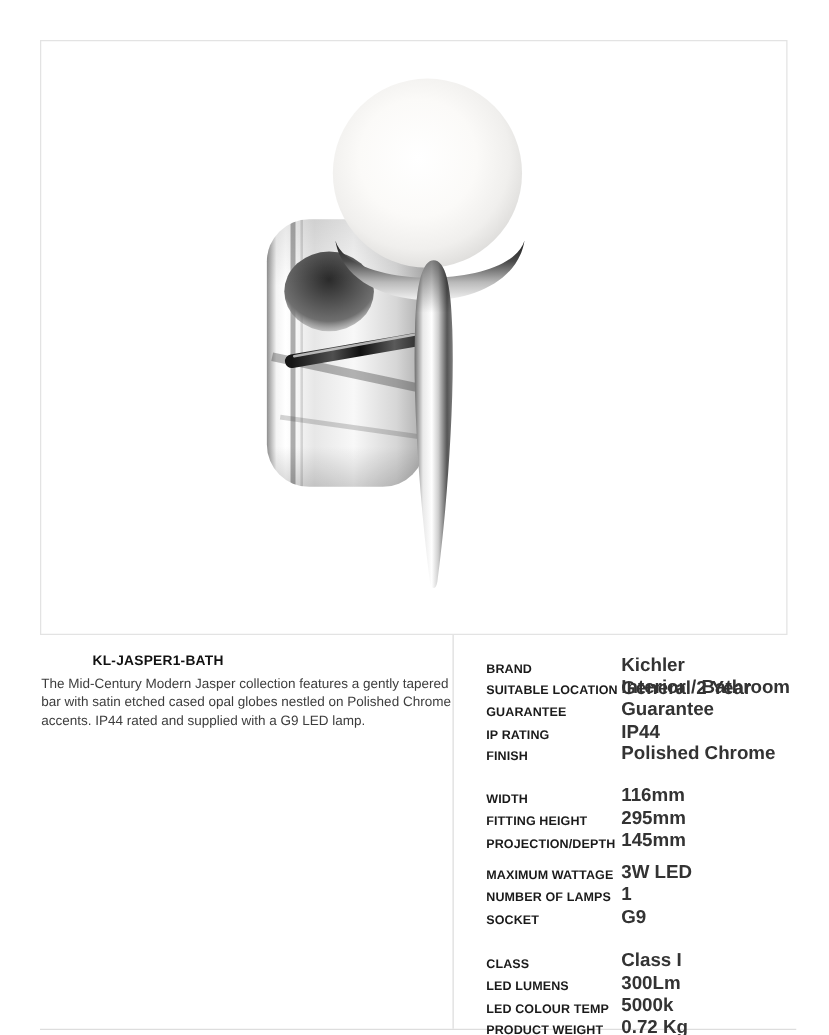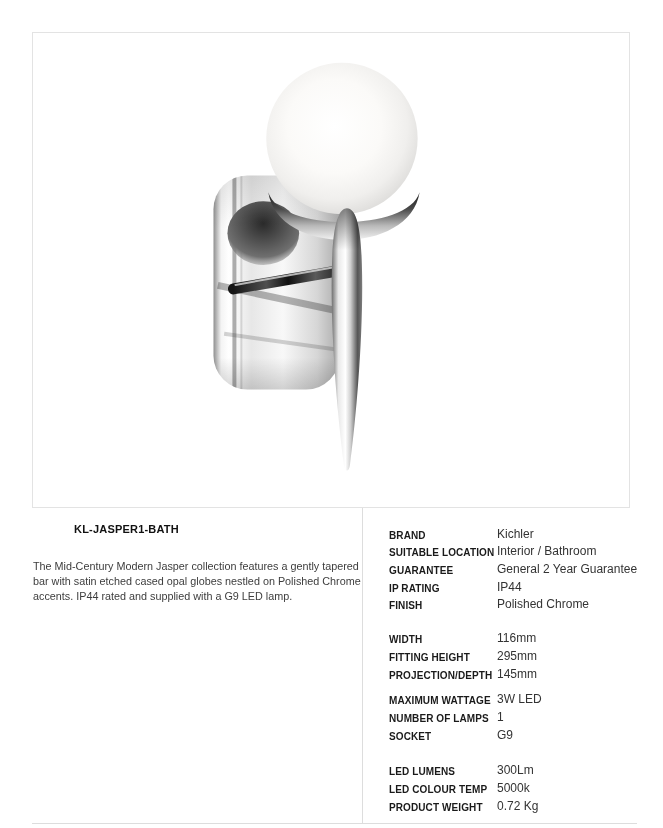--- a/index.html
+++ b/index.html
@@ -16,21 +16,21 @@
   .left-col {
     position: absolute; left: 33px; top: 523px; width: 332px;
   }
   .product-code {
     font-size: 11px; font-weight: 700; color: #111111; letter-spacing: 0.2px; padding-left: 41px;
   }
   .product-title {
     margin-top: 5px; font-size: 13px; font-weight: 400; color: #3d3d3d;
   }
   .product-description {
-    margin-top: 24px; font-size: 10.8px; color: #3d3d3d; line-height: 15.2px;
+    margin-top: 5px; font-size: 10.8px; color: #3d3d3d; line-height: 15.2px;
   }
 
   .v-divider {
     position: absolute; left: 362px; top: 508px; width: 1px; height: 315px;
     background: #dddddd;
   }
   .bottom-line {
     position: absolute; left: 32px; top: 823px; width: 605px; height: 1px;
     background: #dddddd;
   }
@@ -39,21 +39,21 @@
     position: absolute; left: 389px; top: 523px; width: 250px;
   }
   .spec-group { margin-bottom: 4px; }
   .spec-group:nth-of-type(2) { margin-bottom: 8px; margin-top: 16px; }
   .spec-group:nth-of-type(3) { margin-bottom: 18px; }
   .spec-row { display: flex; align-items: flex-end; height: 17.7px; }
   .spec-label {
     width: 108px; flex: 0 0 108px;
     font-size: 10px; font-weight: 700; color: #1a1a1a; letter-spacing: 0.1px;
   }
-  .spec-value { font-size: 12px; font-weight: 400; color: #333333; }
+  .spec-value { font-size: 15px; font-weight: 700; color: #333333; }
 </style>
 </head>
 <body>
 
 <div class="image-box">
   <svg viewBox="0 0 598 476" xmlns="http://www.w3.org/2000/svg">
     <defs>
       <linearGradient id="plateH" x1="0" y1="0" x2="1" y2="0">
         <stop offset="0" stop-color="#8f8f8f"></stop>
         <stop offset="0.06" stop-color="#f4f4f4"></stop>
@@ -204,20 +204,24 @@
     <div class="spec-label">NUMBER OF LAMPS</div>
     <div class="spec-value">1</div>
   </div>
 
   <div class="spec-row">
     <div class="spec-label">SOCKET</div>
     <div class="spec-value">G9</div>
   </div>
 </div>
   <div class="spec-group">
+  <div class="spec-row">
+    <div class="spec-label">CLASS</div>
+    <div class="spec-value">Class I</div>
+  </div>
 
   <div class="spec-row">
     <div class="spec-label">LED LUMENS</div>
     <div class="spec-value">300Lm</div>
   </div>
 
   <div class="spec-row">
     <div class="spec-label">LED COLOUR TEMP</div>
     <div class="spec-value">5000k</div>
   </div>

